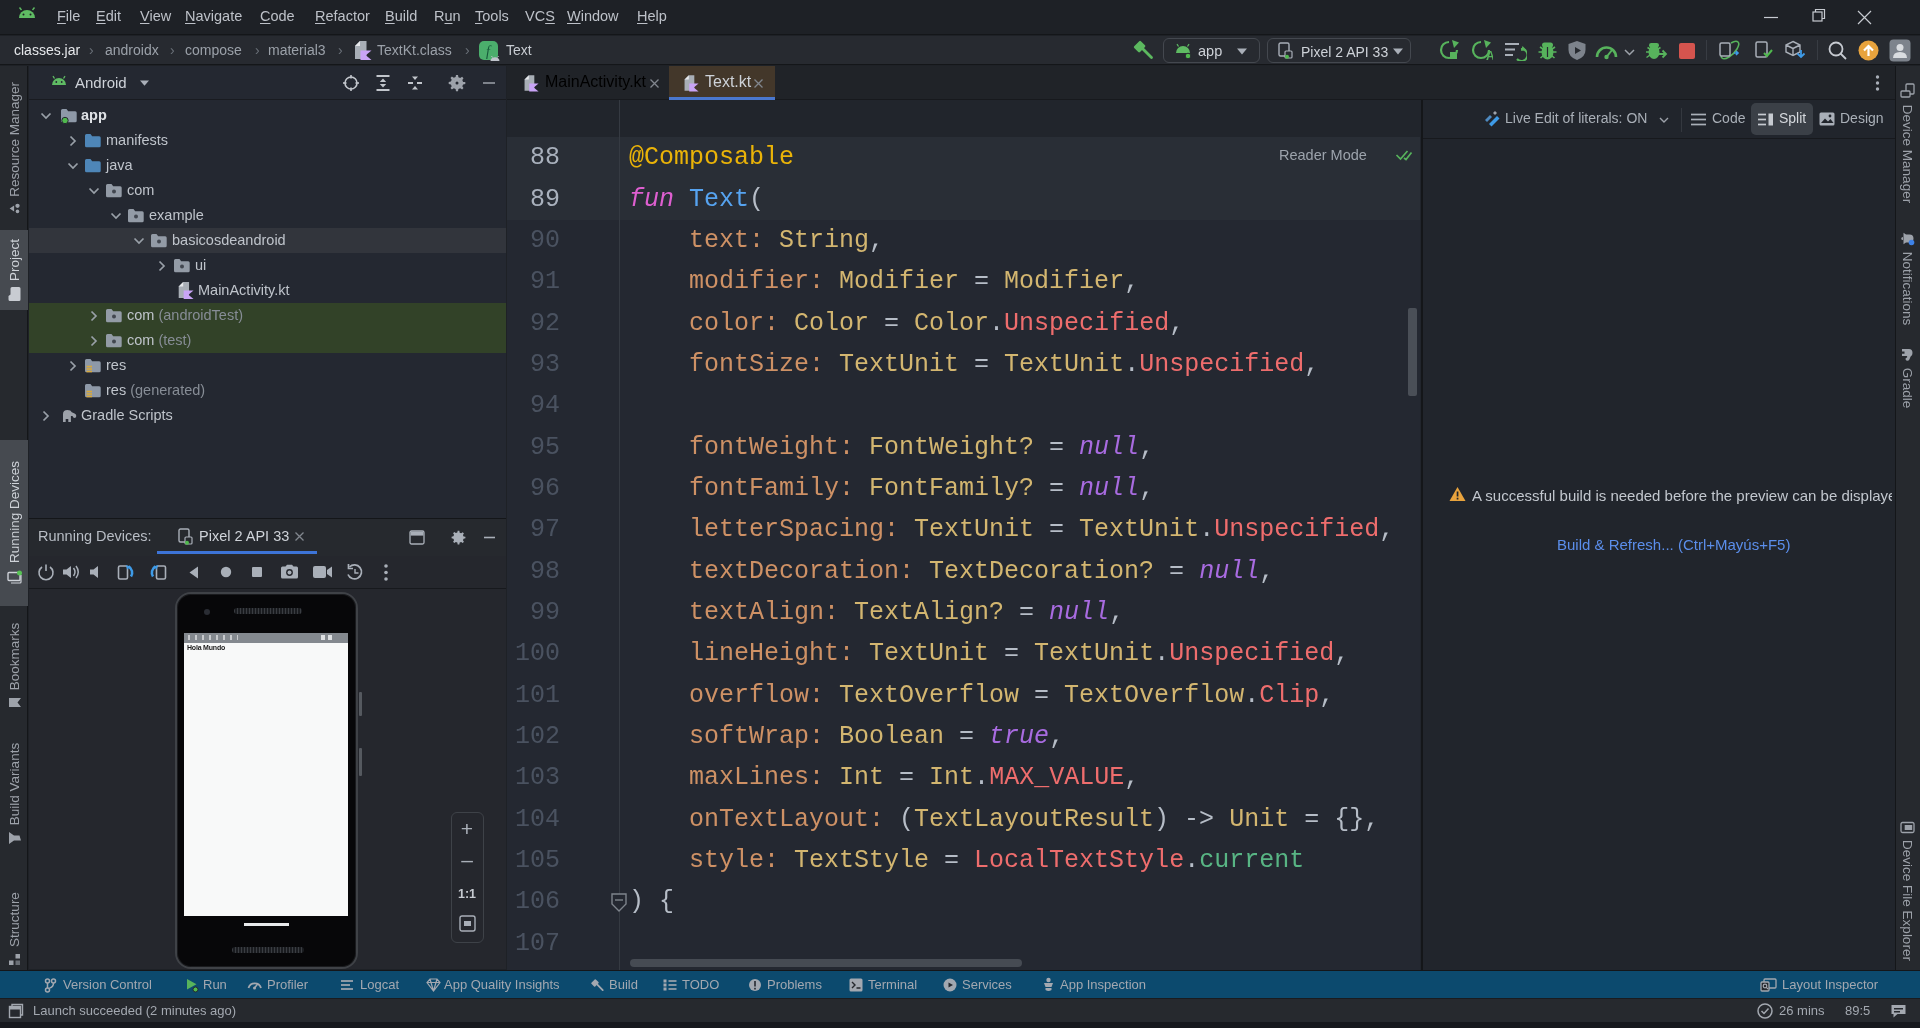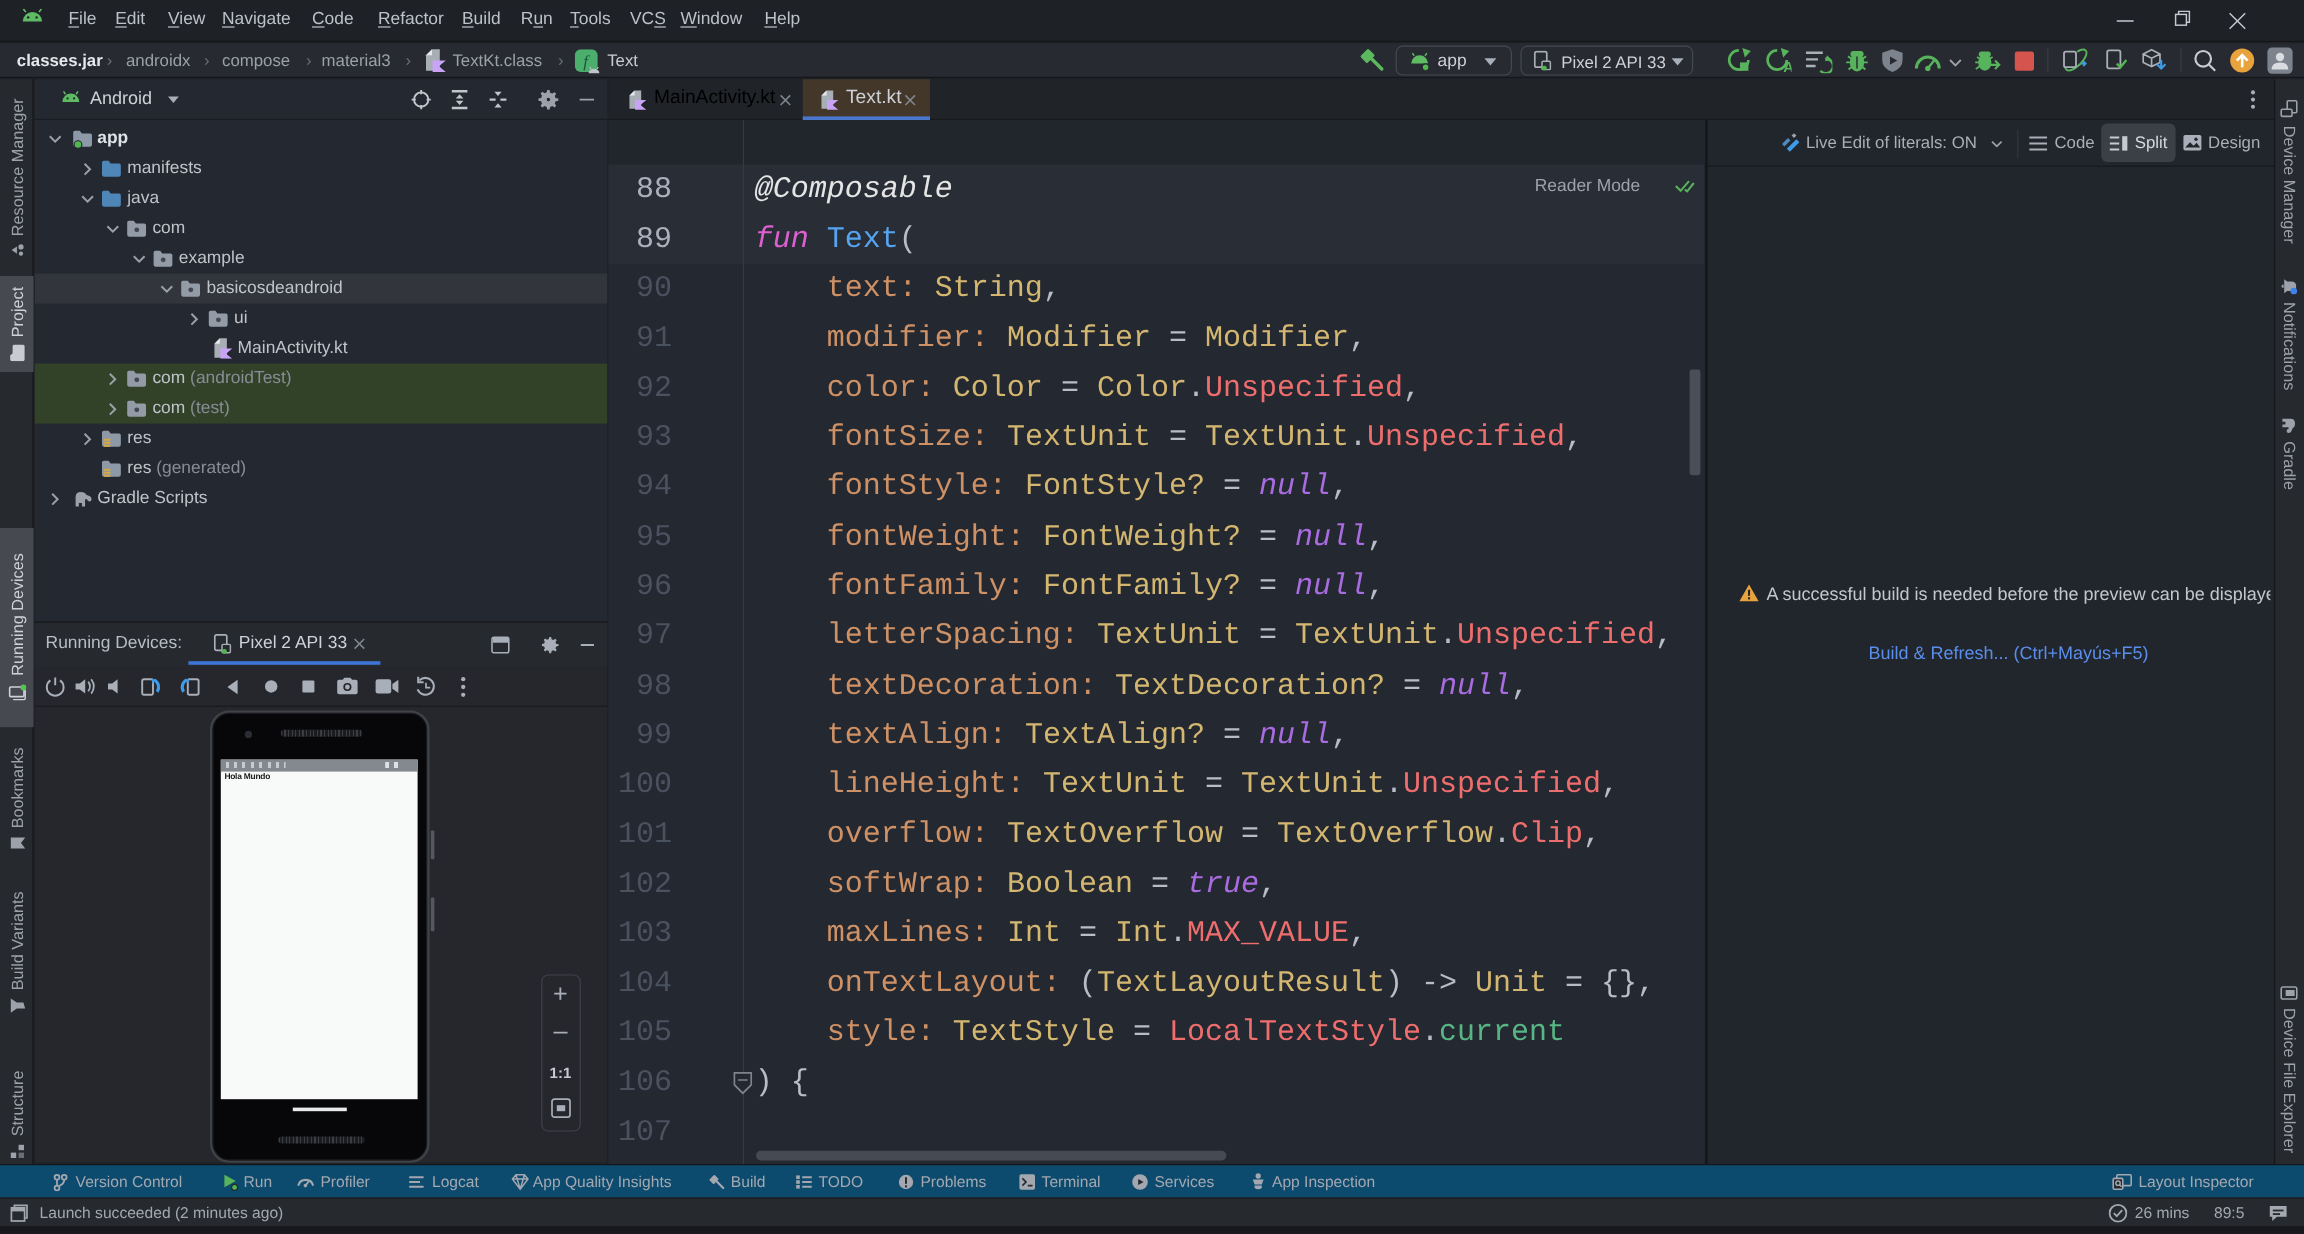--- a/index.html
+++ b/index.html
@@ -57,21 +57,21 @@
   #codearea { position:absolute; left:0; top:34px; width:913px; height:870px; }
   .cline { position:absolute; left:0; width:913px; height:42px;
     font-family:"Liberation Mono", monospace; font-size:25px; line-height:42px;
     white-space:pre; }
   .cline .ln { position:absolute; left:0; top:0; width:53px; text-align:right;
     color:#4A5260; }
   .cline .ct { position:absolute; left:122px; top:0; }
   .hl { background:#292E36; }
   .ln.hlln { color:#A9B1BD; }
   .kw { color:#DE5FD0; font-style:italic; }
-  .an { color:#e5e5e5; font-style:italic; }
+  .an { color:#eab308; }
   .ty { color:#D3B670; }
   .pa { color:#CE9165; }
   .co { color:#EE6D6D; }
   .fn { color:#56A3F0; }
   .nu { color:#A86BE0; font-style:italic; }
   .gr { color:#58B584; }
   .pu { color:#B6BDC7; }
   #gutline { position:absolute; left:112px; top:34px; width:1px; height:870px; background:#353A42; }
 
   
@@ -117,21 +117,21 @@
     <g stroke="#C6CAD0" stroke-width="1.2" fill="none">
       <line x1="7" y1="17.5" x2="21" y2="17.5"></line>
       <rect x="56" y="12" width="9" height="9"></rect>
       <path d="M58.5 12 v-2.5 h9 v9 h-2.5"></path>
       <path d="M101 11 l13 13 M114 11 l-13 13"></path>
     </g>
   </svg>
 </div>
 
 <div id="toolbar">
-  <span class="bc" style="left:14px;color:#E6E8EB;font-weight:bold">classes.jar</span>
+  <span class="bc" style="left:14px;color:#E6E8EB;font-weight:normal">classes.jar</span>
   <span class="bc bcsep" style="left:89px">›</span>
   <span class="bc" style="left:105px">androidx</span>
   <span class="bc bcsep" style="left:170px">›</span>
   <span class="bc" style="left:185px">compose</span>
   <span class="bc bcsep" style="left:255px">›</span>
   <span class="bc" style="left:268px">material3</span>
   <span class="bc bcsep" style="left:338px">›</span>
   <svg class="abs" style="left:352px;top:4px" width="20" height="20" viewBox="0 0 20 20">
     <path d="M3 6 L8 1 H14.5 V19 H3 z" fill="#A8AEB6"></path>
     <path d="M3 6 L8 1 V6 z" fill="#E6E8EB"></path>
@@ -675,21 +675,21 @@
   </div>
   <div id="codearea">
     <div class="abs" style="left:0;top:37.4px;width:913px;height:832.6px;background:#242831"></div>
     <div class="abs hl" style="left:0;top:37.4px;width:913px;height:82.7px"></div>
     <div class="cline" style="top:37.4px"><span class="ln hlln">88</span><span class="ct"><span class="an">@Composable</span></span></div>
     <div class="cline" style="top:78.7px"><span class="ln hlln">89</span><span class="ct"><span class="kw">fun</span><span class="pu"> </span><span class="fn">Text</span><span class="pu">(</span></span></div>
     <div class="cline" style="top:120.1px"><span class="ln">90</span><span class="ct"><span class="pa">    text:</span><span class="pu"> </span><span class="ty">String</span><span class="pu">,</span></span></div>
     <div class="cline" style="top:161.4px"><span class="ln">91</span><span class="ct"><span class="pa">    modifier:</span><span class="pu"> </span><span class="ty">Modifier</span><span class="pu"> = </span><span class="ty">Modifier</span><span class="pu">,</span></span></div>
     <div class="cline" style="top:202.7px"><span class="ln">92</span><span class="ct"><span class="pa">    color:</span><span class="pu"> </span><span class="ty">Color</span><span class="pu"> = </span><span class="ty">Color</span><span class="pu">.</span><span class="co">Unspecified</span><span class="pu">,</span></span></div>
     <div class="cline" style="top:244px"><span class="ln">93</span><span class="ct"><span class="pa">    fontSize:</span><span class="pu"> </span><span class="ty">TextUnit</span><span class="pu"> = </span><span class="ty">TextUnit</span><span class="pu">.</span><span class="co">Unspecified</span><span class="pu">,</span></span></div>
-    <div class="cline" style="top:285.4px"><span class="ln">94</span><span class="ct"><span class="pa">    fontStyle:</span><span class="pu"> </span><span class="ty">FontStyle?</span><span class="pu"> = </span><span class="nu">null</span><span class="pu">,</span></span></div>
+    <div class="cline" style="top:285.4px"><span class="ln">94</span></div>
     <div class="cline" style="top:326.7px"><span class="ln">95</span><span class="ct"><span class="pa">    fontWeight:</span><span class="pu"> </span><span class="ty">FontWeight?</span><span class="pu"> = </span><span class="nu">null</span><span class="pu">,</span></span></div>
     <div class="cline" style="top:368px"><span class="ln">96</span><span class="ct"><span class="pa">    fontFamily:</span><span class="pu"> </span><span class="ty">FontFamily?</span><span class="pu"> = </span><span class="nu">null</span><span class="pu">,</span></span></div>
     <div class="cline" style="top:409.4px"><span class="ln">97</span><span class="ct"><span class="pa">    letterSpacing:</span><span class="pu"> </span><span class="ty">TextUnit</span><span class="pu"> = </span><span class="ty">TextUnit</span><span class="pu">.</span><span class="co">Unspecified</span><span class="pu">,</span></span></div>
     <div class="cline" style="top:450.7px"><span class="ln">98</span><span class="ct"><span class="pa">    textDecoration:</span><span class="pu"> </span><span class="ty">TextDecoration?</span><span class="pu"> = </span><span class="nu">null</span><span class="pu">,</span></span></div>
     <div class="cline" style="top:492px"><span class="ln">99</span><span class="ct"><span class="pa">    textAlign:</span><span class="pu"> </span><span class="ty">TextAlign?</span><span class="pu"> = </span><span class="nu">null</span><span class="pu">,</span></span></div>
     <div class="cline" style="top:533.4px"><span class="ln">100</span><span class="ct"><span class="pa">    lineHeight:</span><span class="pu"> </span><span class="ty">TextUnit</span><span class="pu"> = </span><span class="ty">TextUnit</span><span class="pu">.</span><span class="co">Unspecified</span><span class="pu">,</span></span></div>
     <div class="cline" style="top:574.7px"><span class="ln">101</span><span class="ct"><span class="pa">    overflow:</span><span class="pu"> </span><span class="ty">TextOverflow</span><span class="pu"> = </span><span class="ty">TextOverflow</span><span class="pu">.</span><span class="co">Clip</span><span class="pu">,</span></span></div>
     <div class="cline" style="top:616px"><span class="ln">102</span><span class="ct"><span class="pa">    softWrap:</span><span class="pu"> </span><span class="ty">Boolean</span><span class="pu"> = </span><span class="nu">true</span><span class="pu">,</span></span></div>
     <div class="cline" style="top:657.4px"><span class="ln">103</span><span class="ct"><span class="pa">    maxLines:</span><span class="pu"> </span><span class="ty">Int</span><span class="pu"> = </span><span class="ty">Int</span><span class="pu">.</span><span class="co">MAX_VALUE</span><span class="pu">,</span></span></div>
     <div class="cline" style="top:698.7px"><span class="ln">104</span><span class="ct"><span class="pa">    onTextLayout:</span><span class="pu"> (</span><span class="ty">TextLayoutResult</span><span class="pu">) -&gt; </span><span class="ty">Unit</span><span class="pu"> = {},</span></span></div>

